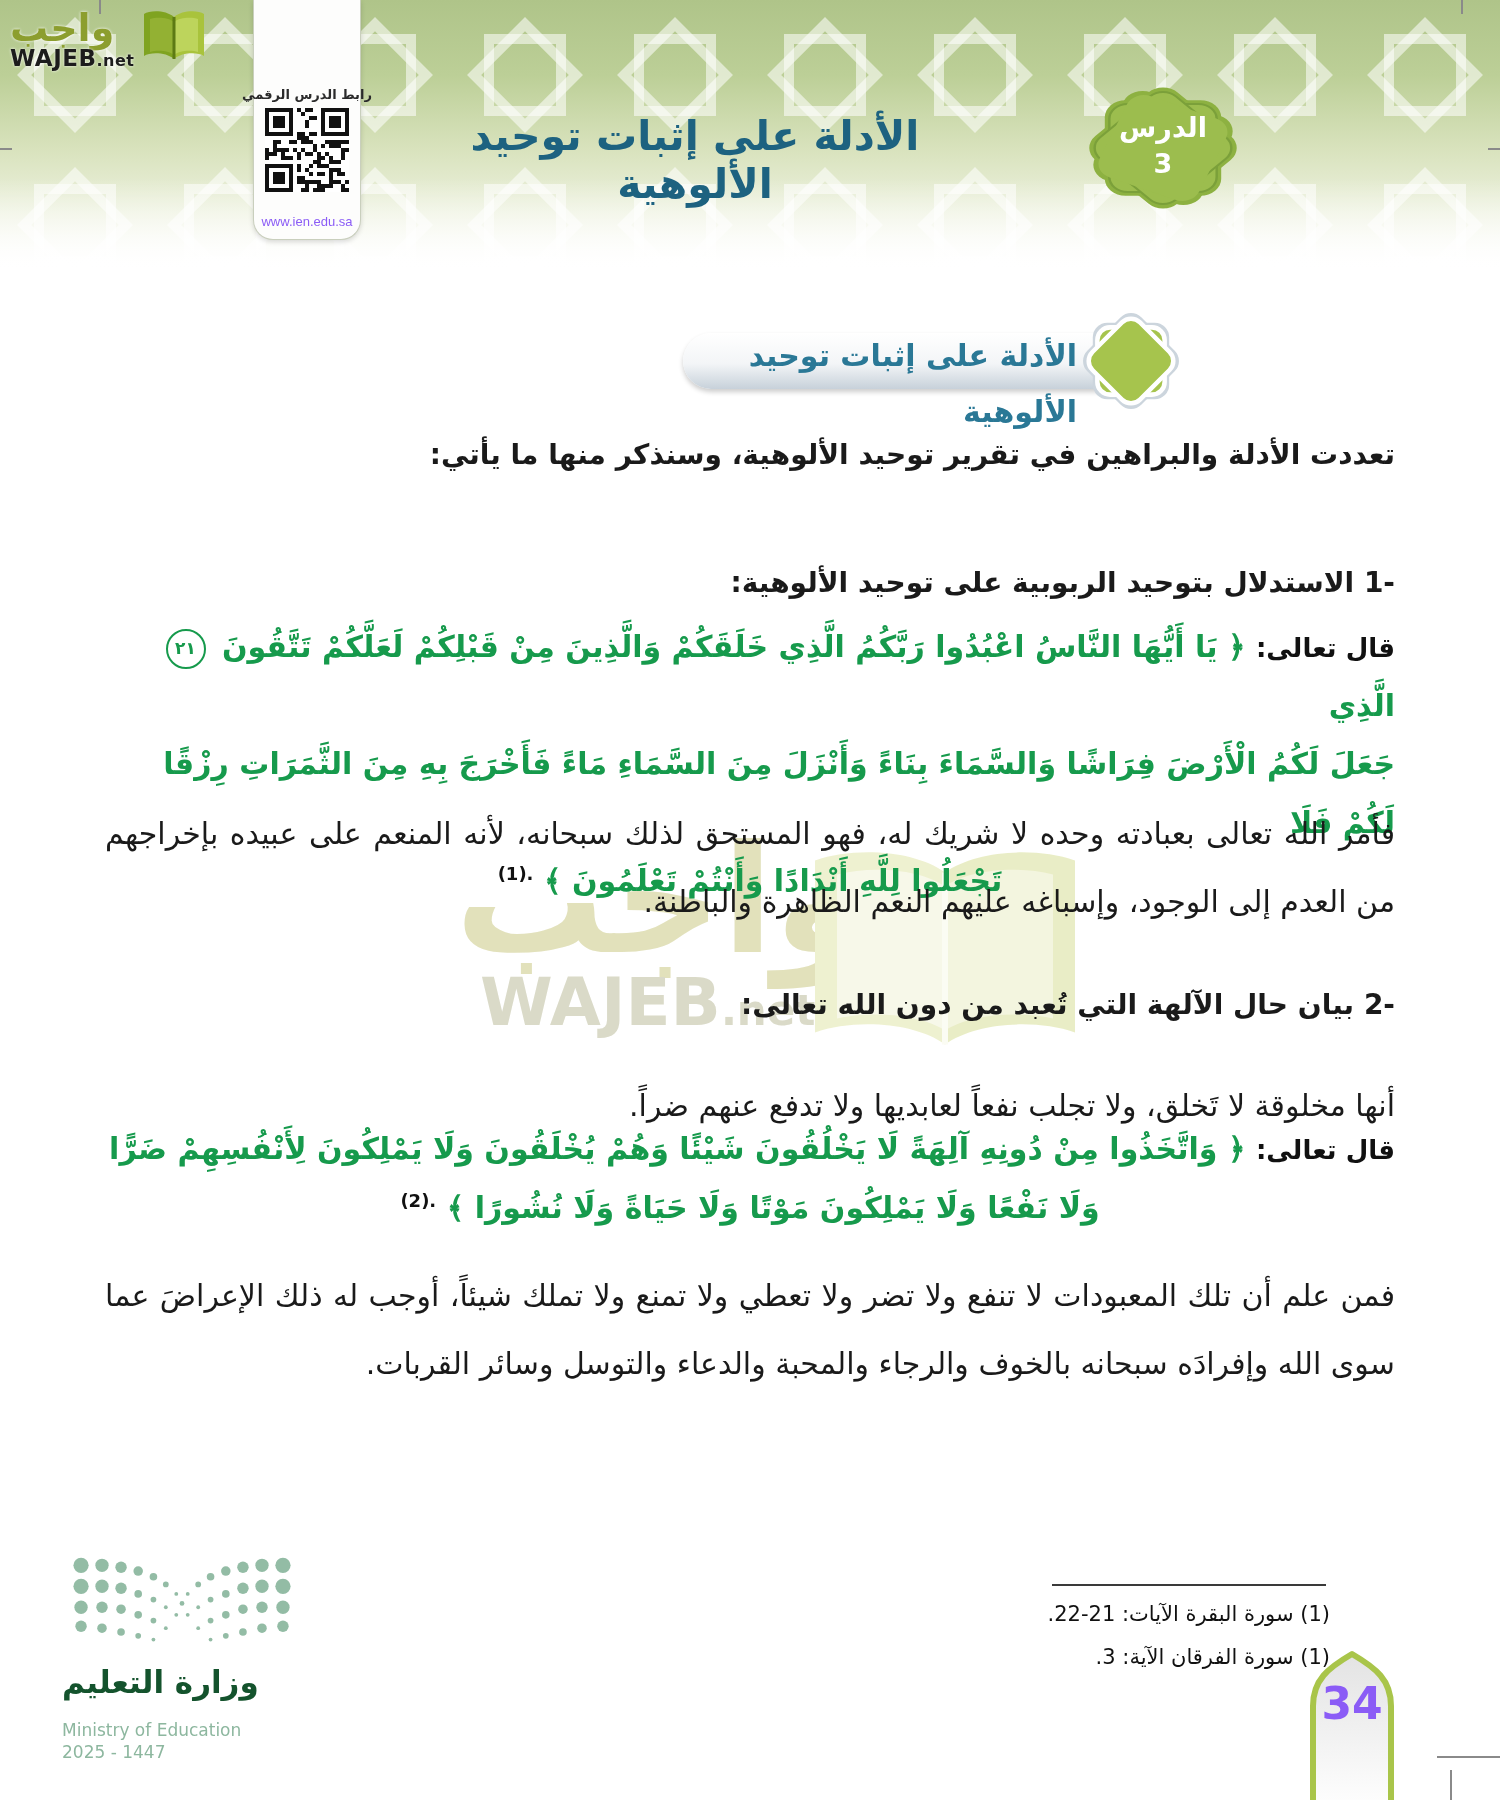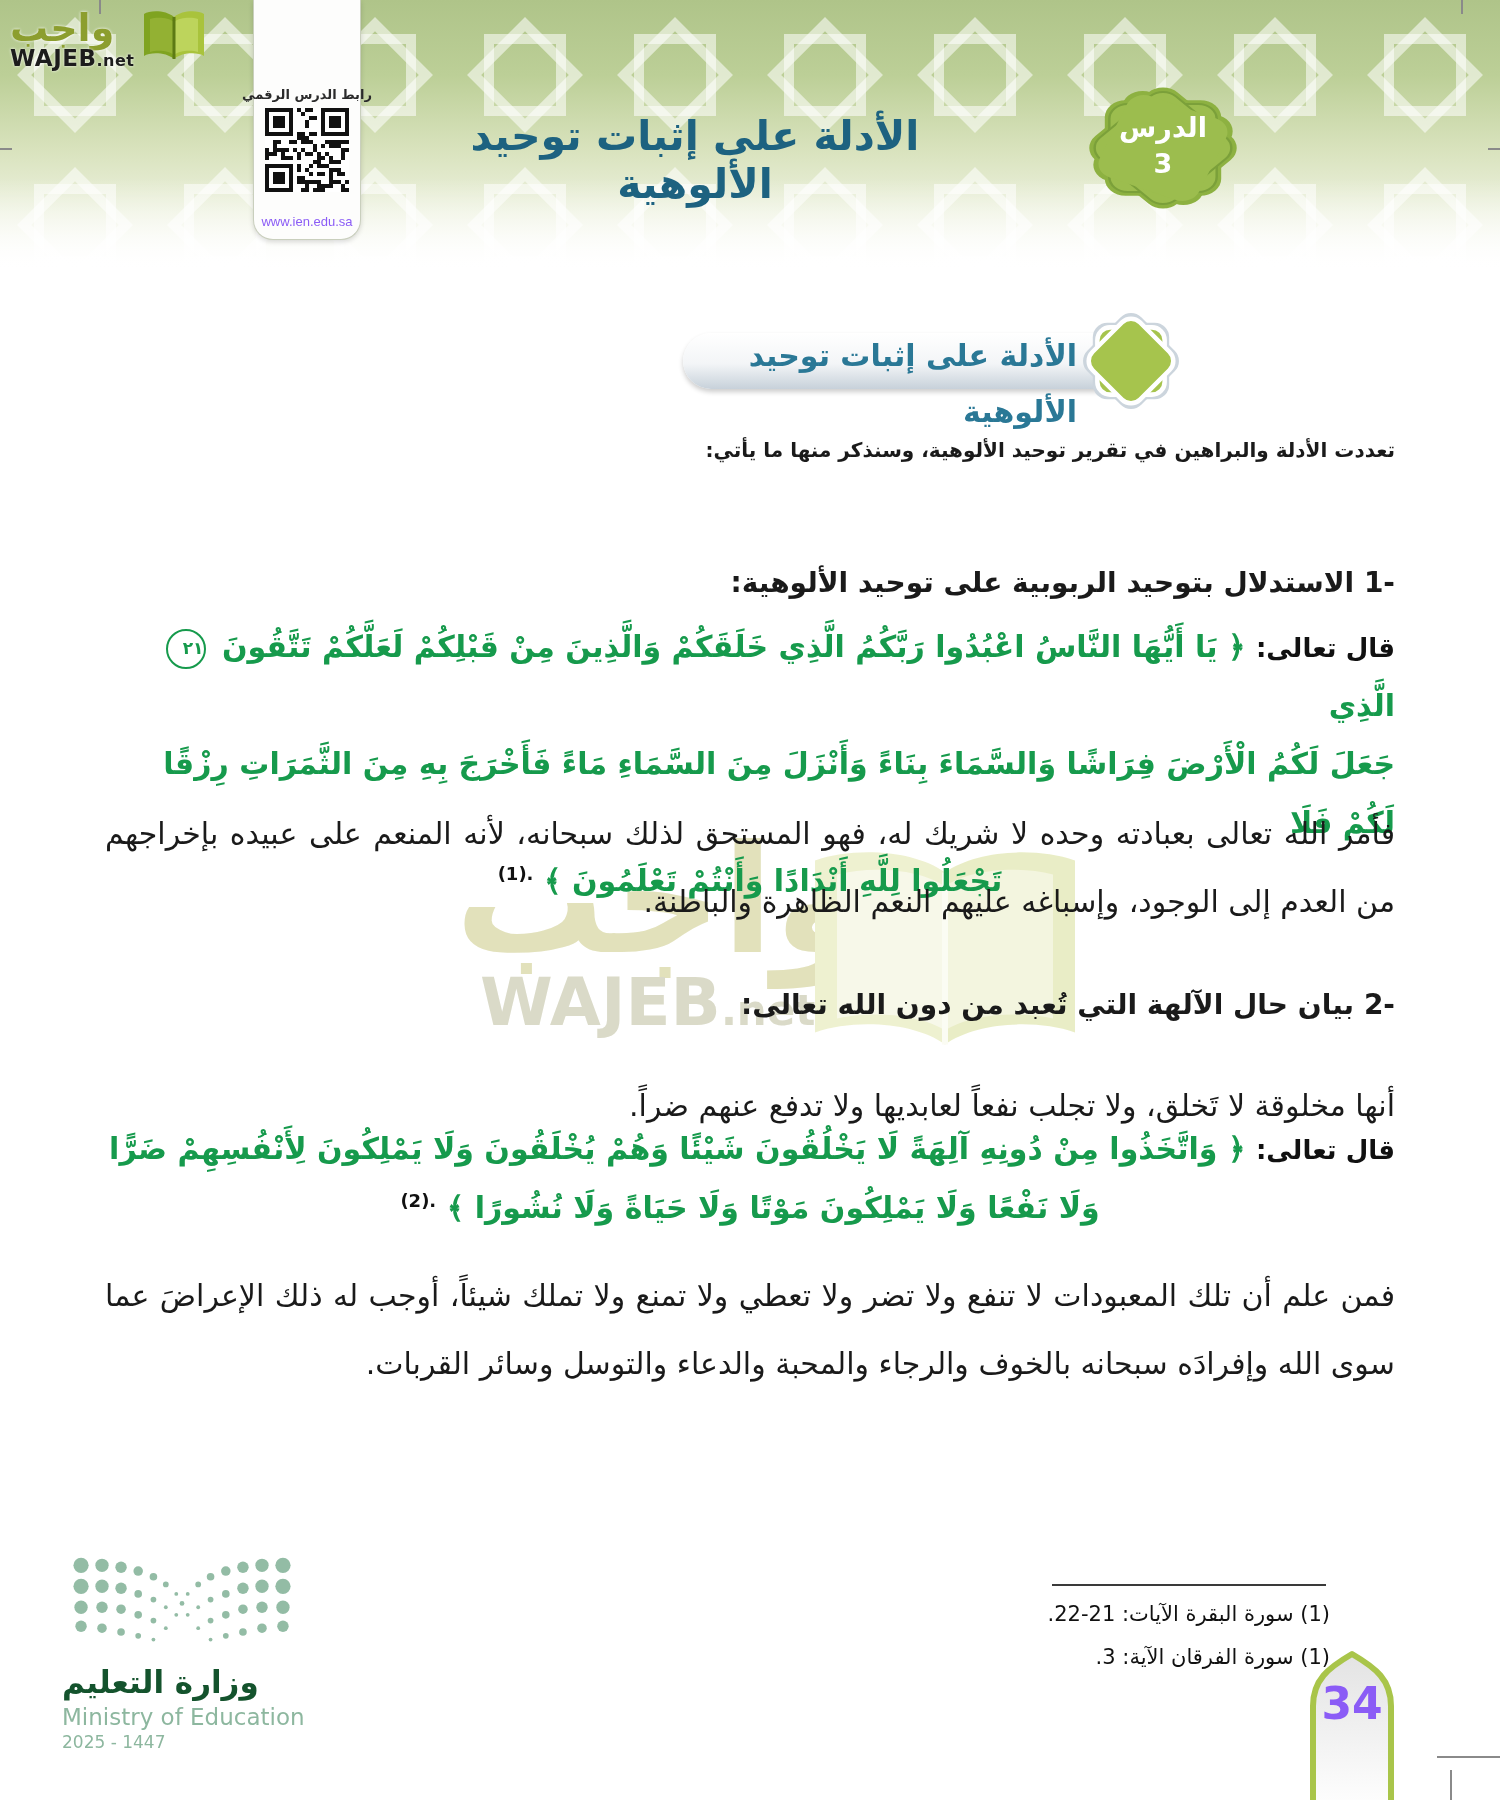--- a/index.html
+++ b/index.html
@@ -39,47 +39,47 @@
   
   .section-banner{position:absolute;top:328px;left:683px;width:482px;height:66px;z-index:3;}
   .banner-bar{position:absolute;left:0;right:26px;top:5px;bottom:5px;
     background:linear-gradient(180deg,#ffffff 0%,#f3f5f7 55%,#c7d1da 100%);
     border-radius:30px 6px 6px 30px;box-shadow:0 3px 5px rgba(0,0,0,.2);}
   .banner-text{position:absolute;right:88px;left:20px;top:0;height:56px;line-height:56px;
     text-align:right;font-size:30px;font-weight:bold;color:#2a7896;}
   .banner-flower{position:absolute;left:auto;right:-16px;top:-17px;}
   
   .content{position:absolute;left:105px;width:1290px;z-index:2;color:#1a1a1a;}
-  .intro{top:438px;font-size:20px;font-weight:bold;text-align:right;padding-right:36px;}
+  .intro{top:438px;font-size:28px;font-weight:bold;text-align:right;padding-right:36px;}
   .pt-heading{font-size:28px;font-weight:bold;text-align:right;}
   .h1pos{top:566px;}
   .h2pos{top:988px;}
   .quote{color:#169a4c;font-weight:bold;font-size:30px;line-height:1.95;}
   .q1pos{top:618px;}
   .q2pos{top:1120px;}
   .quote .lead{color:#111111;font-size:26px;font-weight:bold;}
   .quote .line{display:block;text-align:right;}
   .quote .line.center{text-align:center;}
-  .ayah-badge{display:inline-block;width:36px;height:36px;line-height:34px;
+  .ayah-badge{display:inline-block;width:36px;height:36px;line-height:34px;text-align:center;
     border:2px solid #169a4c;border-radius:50%;font-size:17px;vertical-align:middle;margin:0 6px;}
   .vref{color:#111;font-size:18px;font-weight:bold;vertical-align:super;}
   .para{font-size:30px;line-height:2.25;text-align:justify;}
   .p1pos{top:800px;}
   .p2pos{top:1072px;text-align:right;}
   .p3pos{top:1262px;}
   
   .watermark{position:absolute;top:835px;left:0;width:1500px;height:250px;z-index:1;opacity:.85;}
   .wm-ar{position:absolute;top:-10px;left:455px;font-size:150px;font-weight:bold;color:#dddcb0;line-height:1;}
   .wm-en{position:absolute;top:135px;left:480px;font-size:66px;font-weight:bold;color:#d4d4bf;direction:ltr;line-height:1;}
   .wm-en small{font-size:42px;font-weight:bold;}
   .wm-book{position:absolute;top:5px;left:795px;}
   
   .ministry{position:absolute;left:62px;top:1552px;width:250px;z-index:2;direction:ltr;}
   .ministry-ar{font-size:31px;font-weight:bold;color:#14532d;text-align:left;margin-top:8px;letter-spacing:1px;}
-  .ministry-en{font-size:23px;color:#8db79f;text-align:left;margin-top:4px;}
+  .ministry-en{font-size:17px;color:#8db79f;text-align:left;margin-top:20px;}
   .ministry-years{font-size:17px;color:#8db79f;text-align:left;margin-top:2px;}
   .fn-divider{position:absolute;top:1584px;left:1052px;width:274px;height:0;border-top:2px solid #3a3a3a;z-index:2;}
   .footnote{position:absolute;left:1000px;width:330px;text-align:right;font-size:21px;color:#111;z-index:2;}
   .fn1{top:1602px;}
   .fn2{top:1645px;}
   .page-arch{position:absolute;left:1308px;top:1646px;width:88px;height:154px;z-index:3;}
   .page-num{position:absolute;left:1308px;top:1678px;width:88px;text-align:center;
     font-size:44px;font-weight:bold;color:#8b5cf6;z-index:4;}
   
   .mark{position:absolute;background:#8a8a8a;z-index:7;}

